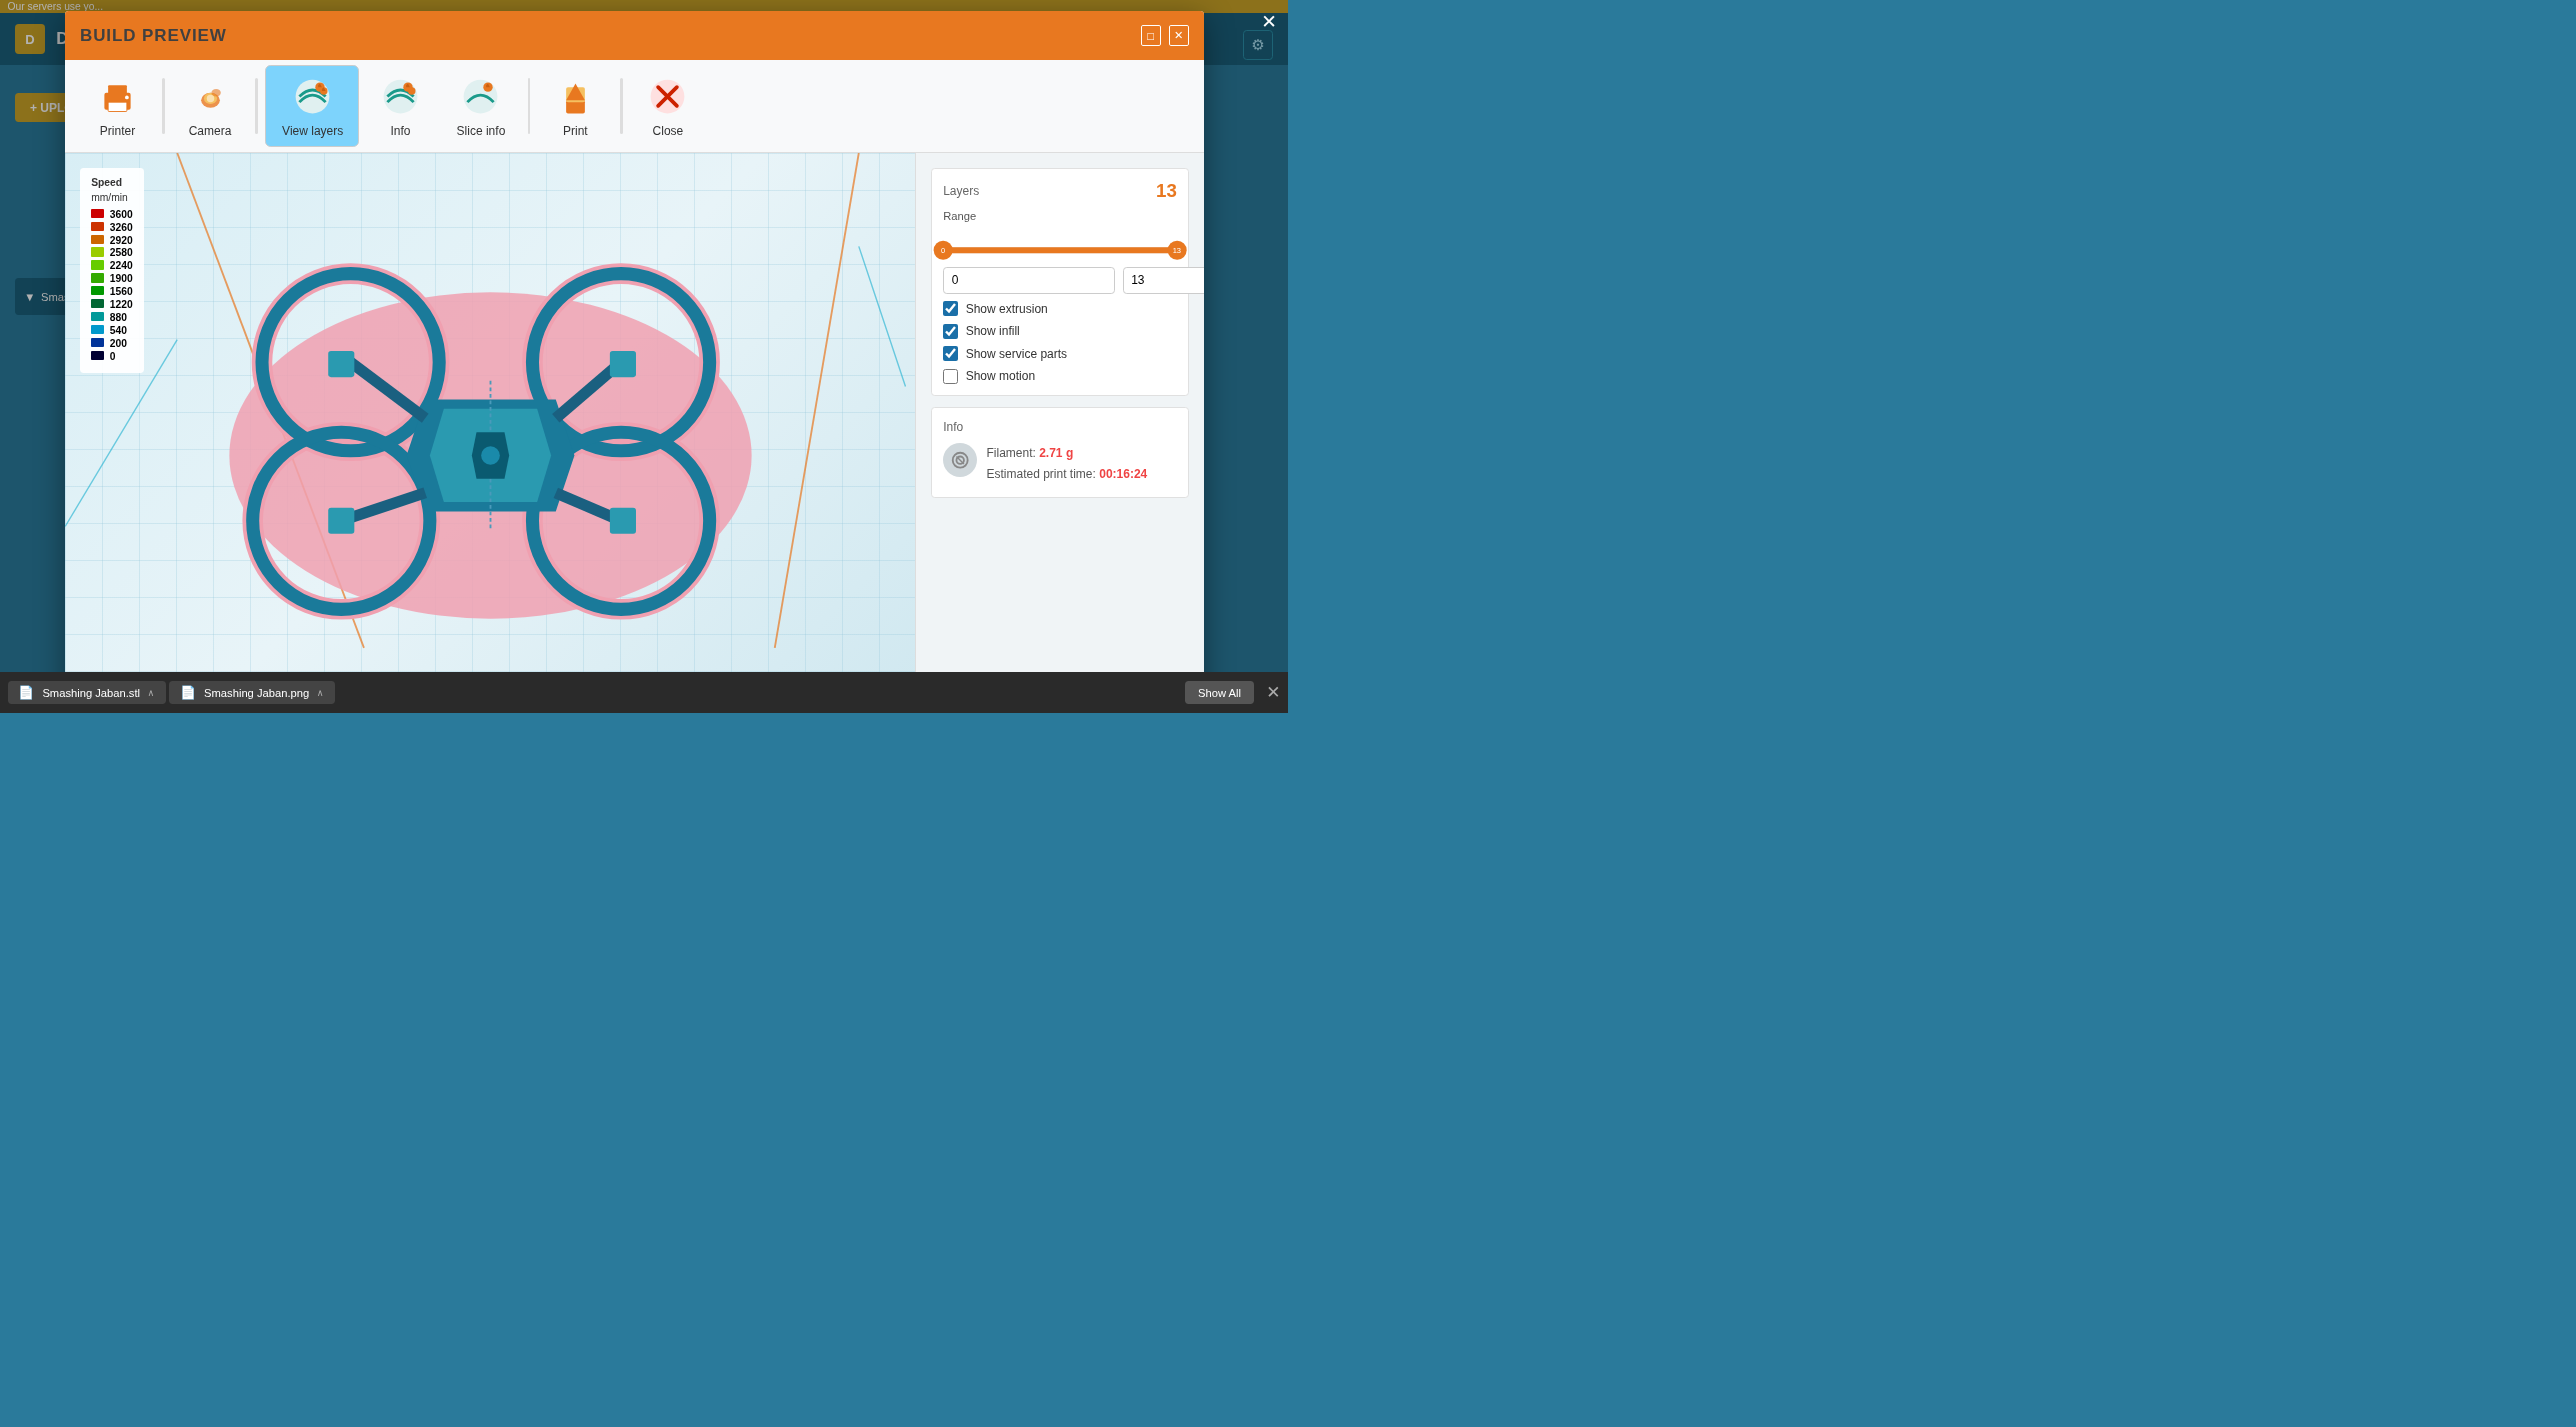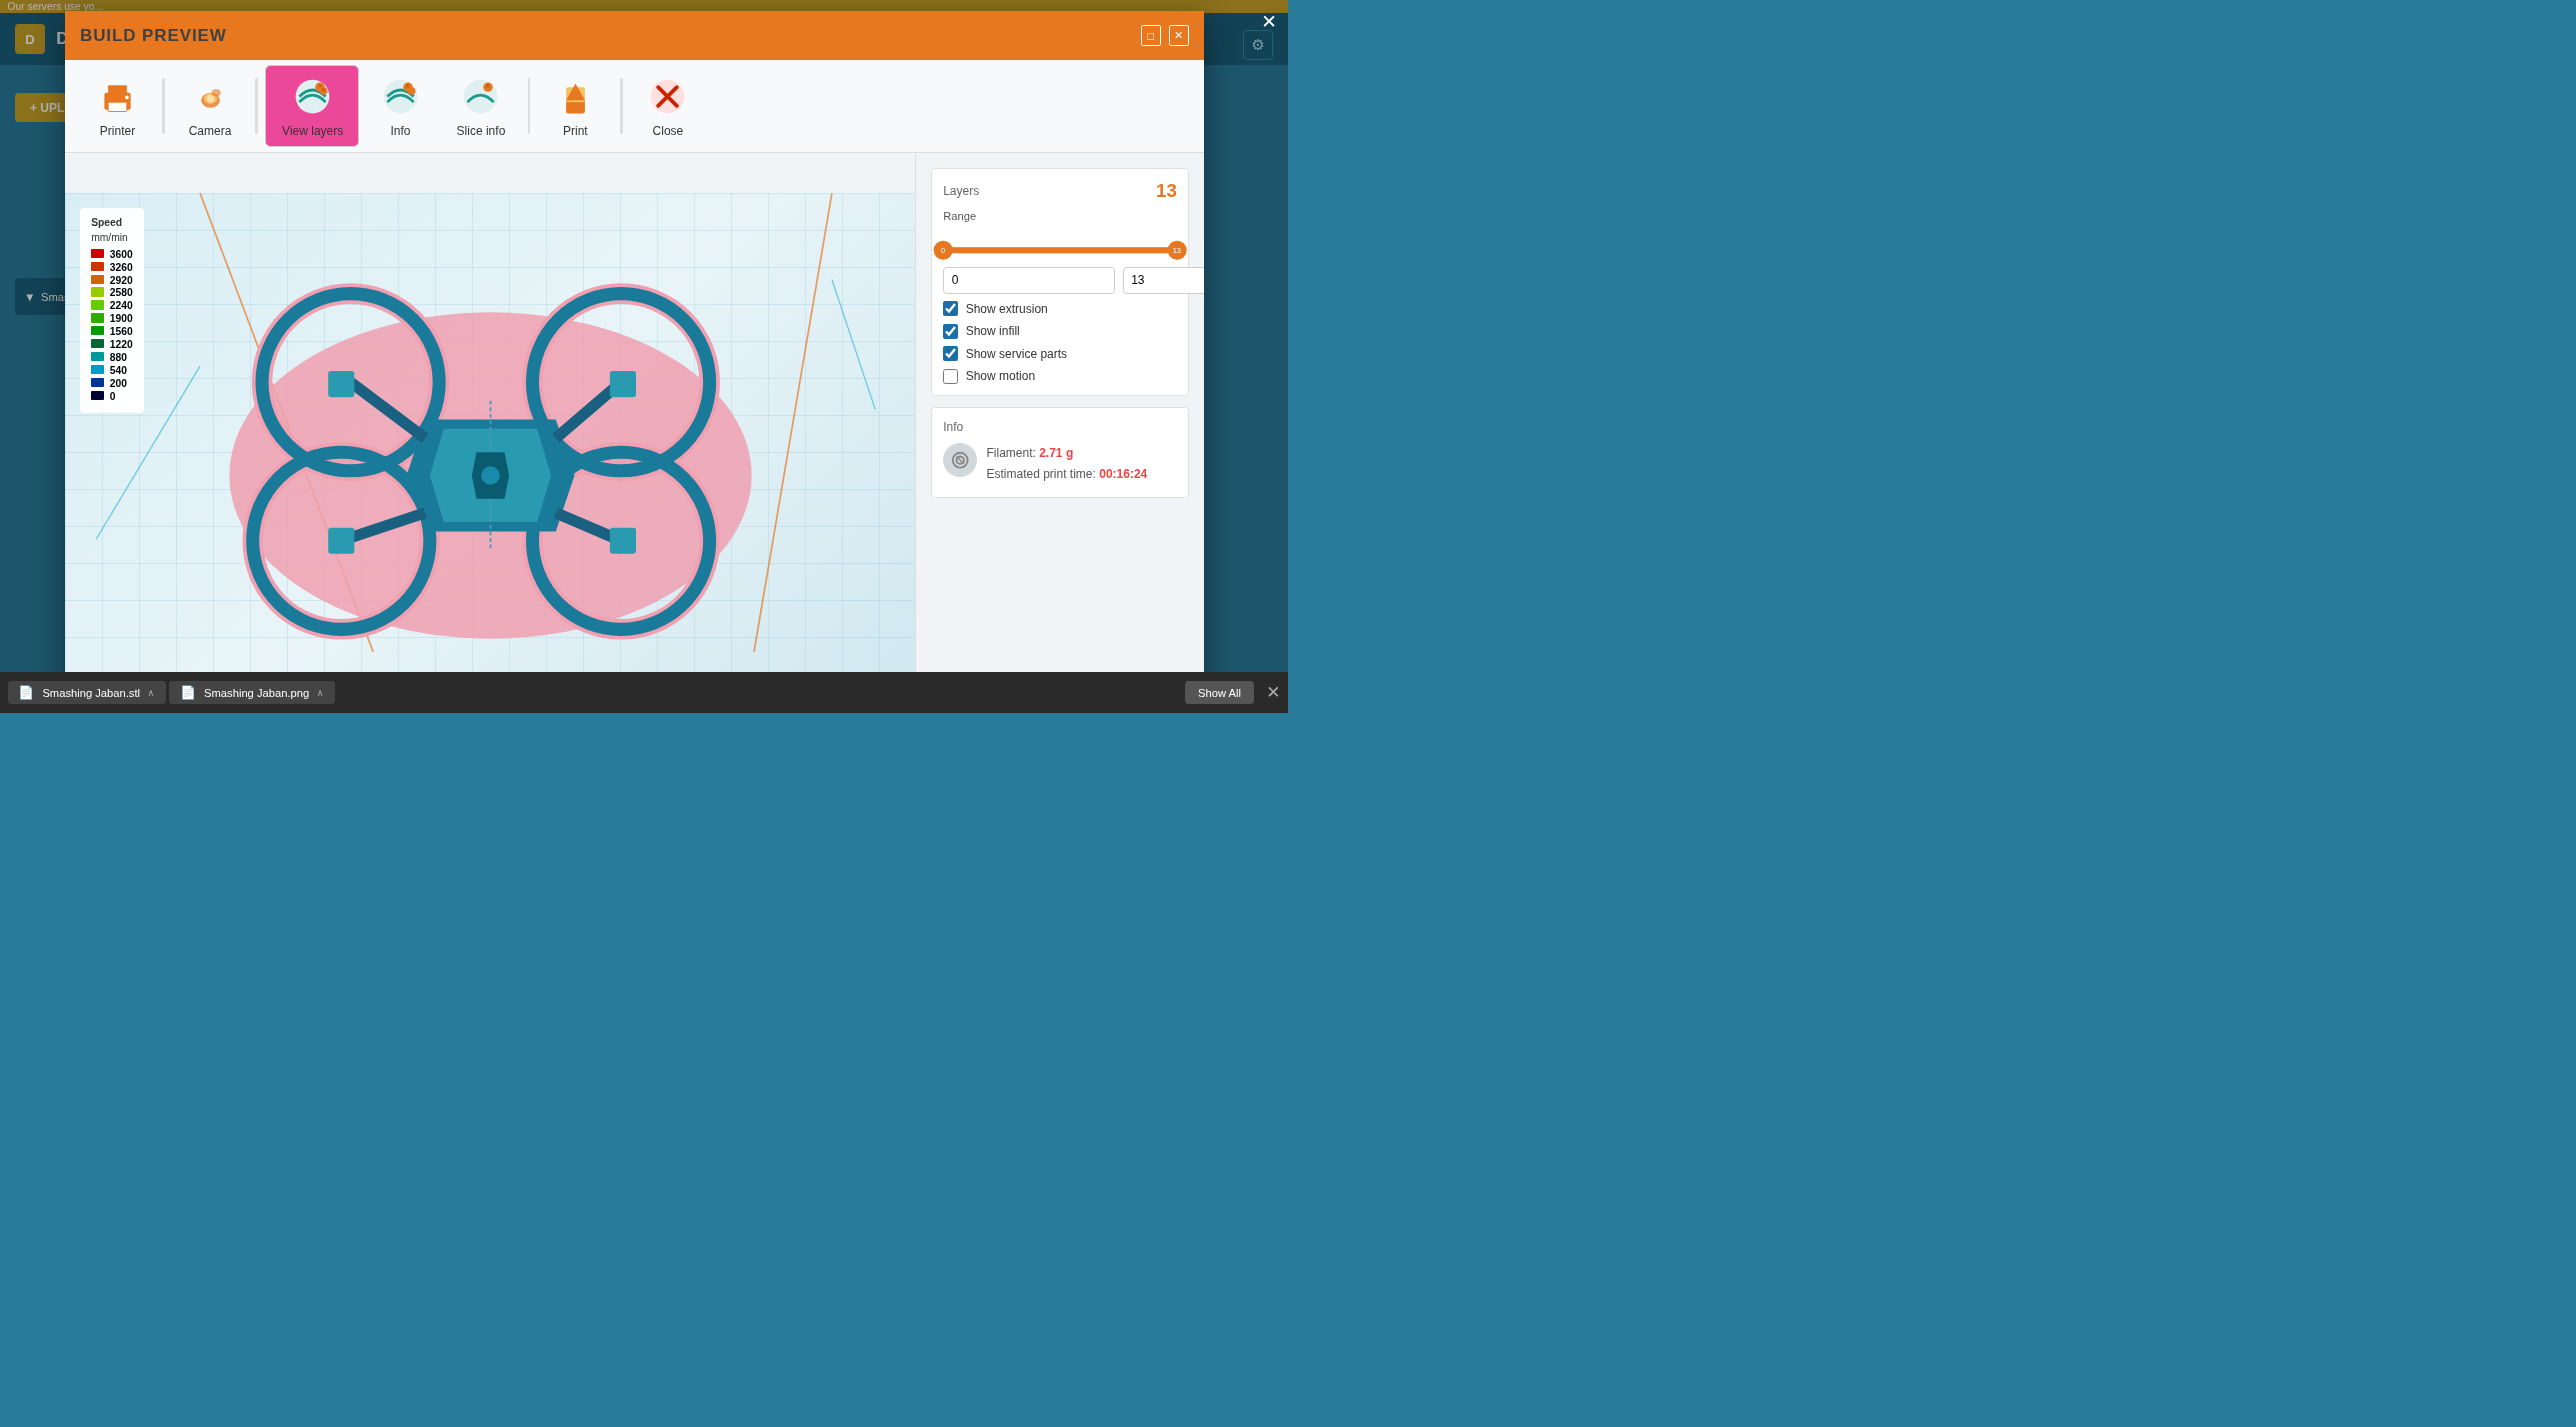--- a/index.html
+++ b/index.html
@@ -153,21 +153,21 @@
       flex-direction: column;
       align-items: center;
       gap: 5.6px;
       padding: 7.5px 15px;
       cursor: pointer;
       border-radius: 5.6px;
       min-width: 75px;
     }
 
     .tool-item.active {
-      background: #ec4899;
+      background: #7dd3fc;
       border: 0.9px solid #ccc;
       padding-left: 16px;
     }
 
     .tool-icon {
       width: 45px; height: 45px;
       display: flex; align-items: center; justify-content: center;
       font-size: 26px;
     }
 
@@ -190,21 +190,20 @@
       display: flex;
       overflow: hidden;
     }
 
     
     .view-3d {
       flex: 1;
       background: linear-gradient(135deg, #d8eef5 0%, #e8f4f8 50%, #d0e8f0 100%);
       position: relative;
       overflow: hidden;
-      margin-top: 40px;
     }
 
     
     .grid-lines {
       position: absolute;
       inset: 0;
       background-image:
         linear-gradient(rgba(150,200,220,0.3) 0.9px, transparent 0.9px),
         linear-gradient(90deg, rgba(150,200,220,0.3) 0.9px, transparent 0.9px);
       background-size: 37px 37px;

